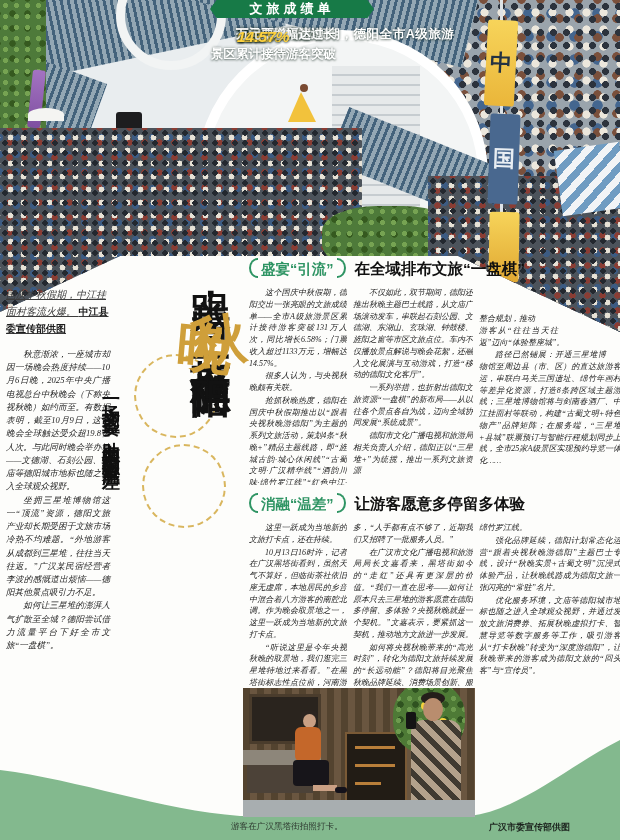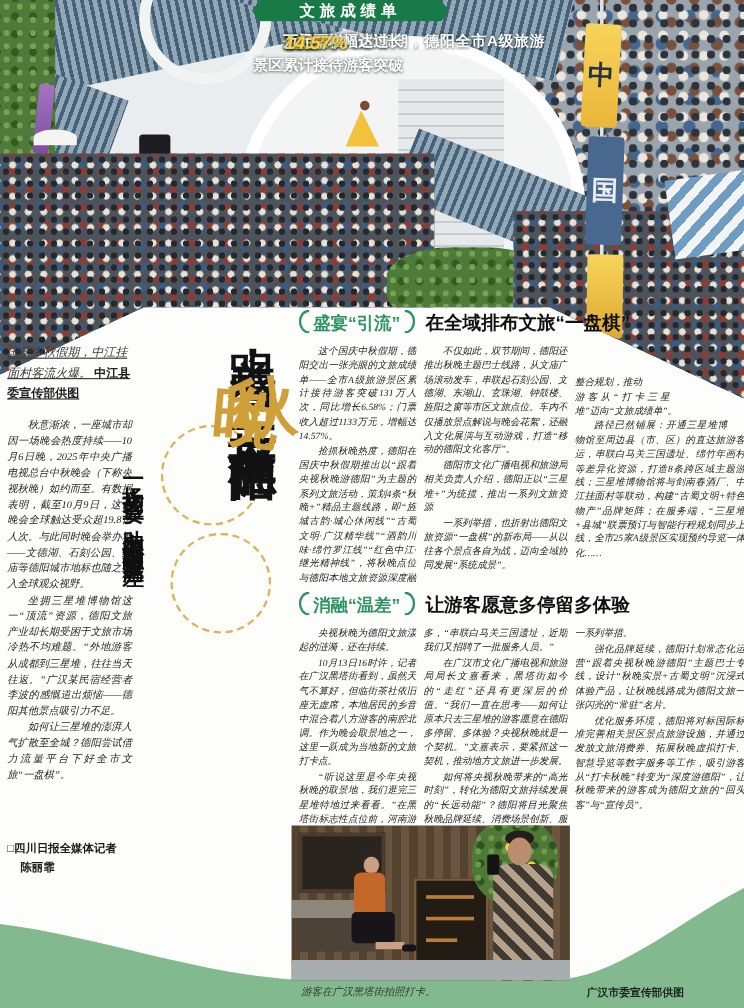--- a/index.html
+++ b/index.html
@@ -148,21 +148,21 @@
   .bp-shoe{left:92px;top:99px;width:12px;height:6px;background:#14121a;border-radius:3px;}
   .bp-w2{left:168px;top:32px;width:50px;height:98px;border-radius:12px 12px 0 0;
       background:repeating-linear-gradient(45deg,#b3a18b 0 6px,#403a31 6px 12px);}
   .bp-w2head{left:180px;top:10px;width:20px;height:23px;background:#b98d6e;border-radius:50%;}
   .bp-w2hair{left:178px;top:4px;width:24px;height:13px;background:#241e1a;border-radius:50%;}
   .bp-phone{left:163px;top:24px;width:10px;height:17px;background:#141414;border-radius:2px;}
   .bp-floor{left:0;top:112px;width:232px;height:17px;background:#a8aeb0;}
 
   
   .greenband{position:absolute;left:0;top:680px;width:620px;height:160px;z-index:1;}
-  .bcap1{position:absolute;left:251px;top:821px;z-index:4;font-size:8.6px;font-style:italic;color:#2e3a30;}
+  .bcap1{position:absolute;left:231px;top:821px;z-index:4;font-size:8.6px;color:#2e3a30;}
   .bcap2{position:absolute;left:489px;top:821px;z-index:4;font-size:9px;font-weight:bold;color:#1c241e;
          font-family:"Liberation Sans","DejaVu Sans",sans-serif;}
 </style>
 </head>
 <body>
 
 <div class="page">
 
   <div class="hero">
     <div class="pav crowd"></div>
@@ -208,76 +208,73 @@
 
   <div class="lcap">
     <span>国庆中秋假期，中江挂面村客流火爆。</span>
     <span class="credit">中江县委宣传部供图</span>
   </div>
   <div class="lbody">
     <p>秋意渐浓，一座城市却因一场晚会热度持续——10月6日晚，2025年中央广播电视总台中秋晚会（下称央视秋晚）如约而至。有数据表明，截至10月9日，这台晚会全球触达受众超19.8亿人次。与此同时晚会举办地——文德湖、石刻公园、文庙等德阳城市地标也随之进入全球观众视野。</p>
     <p>坐拥三星堆博物馆这一“顶流”资源，德阳文旅产业却长期受困于文旅市场冷热不均难题。“外地游客从成都到三星堆，往往当天往返。”广汉某民宿经营者李波的感慨道出烦恼——德阳其他景点吸引力不足。</p>
     <p>如何让三星堆的澎湃人气扩散至全城？德阳尝试借力流量平台下好全市文旅“一盘棋”。</p>
   </div>
-  <div class="byline">
-    <div>□四川日报全媒体记者</div>
-    <div class="rep">陈丽霏</div>
-  </div>
 
   <div class="circ circ1"></div>
   <div class="circ circ2"></div>
   <div class="subtitle">一场文艺盛宴，助力德阳消融文旅『温差』</div>
   <div class="headline"><span>跟着</span><span class="art"><span class="a1">秋</span><span class="a2">晚</span></span><span>，打卡不一样的德阳</span></div>
 
   <div class="content">
 
     <div class="sec">
       <div class="sec-head">
         <span class="sec-tag">盛宴“引流”</span>
         <span class="sec-title">在全域排布文旅“一盘棋”</span>
       </div>
       <div class="sec-cols s1">
         <div class="col c1">
           <p>这个国庆中秋假期，德阳交出一张亮眼的文旅成绩单——全市A级旅游景区累计接待游客突破131万人次，同比增长6.58%；门票收入超过1133万元，增幅达14.57%。</p>
+          <p>很多人认为，与央视秋晚颇有关联。</p>
           <p>抢抓秋晚热度，德阳在国庆中秋假期推出以“跟着央视秋晚游德阳”为主题的系列文旅活动，策划4条“秋晚+”精品主题线路，即“旌城古韵·城心休闲线”“古蜀文明·广汉精华线”“酒韵川味·绵竹罗江线”“红色中江·继光精神线”，将秋晚点位与德阳本地文旅资源深度融合。</p>
         </div>
         <div class="col c2">
           <p>不仅如此，双节期间，德阳还推出秋晚主题巴士线路，从文庙广场滚动发车，串联起石刻公园、文德湖、东湖山、玄珠湖、钟鼓楼、旌阳之窗等市区文旅点位。车内不仅播放景点解说与晚会花絮，还融入文化展演与互动游戏，打造“移动的德阳文化客厅”。</p>
+          <p>一系列举措，也折射出德阳文旅资源“一盘棋”的新布局——从以往各个景点各自为战，迈向全域协同发展“系统成景”。</p>
           <p>德阳市文化广播电视和旅游局相关负责人介绍，德阳正以“三星堆+”为统揽，推出一系列文旅资源</p>
-          <p>一系列举措，也折射出德阳文旅资源“一盘棋”的新布局——从以往各个景点各自为战，迈向全域协同发展“系统成景”。</p>
         </div>
         <div class="col c3 padtop">
           <div class="wedge"></div>
-          <p class="cont">整合规划，推动游客从“打卡三星堆”迈向“文旅成绩单”。</p>
+          <p class="cont">整合规划，推动游客从“往往当天往返”迈向“体验整座城”。</p>
           <p>路径已然铺展：开通三星堆博物馆至周边县（市、区）的直达旅游客运，串联白马关三国遗址、绵竹年画村等差异化资源，打造8条跨区域主题游线；三星堆博物馆将与剑南春酒厂、中江挂面村等联动，构建“古蜀文明+特色物产”品牌矩阵；在服务端，“三星堆+县城”联票预订与智能行程规划同步上线，全市25家A级景区实现预约导览一体化……</p>
         </div>
       </div>
     </div>
 
     <div class="sec">
       <div class="sec-head">
         <span class="sec-tag">消融“温差”</span>
         <span class="sec-title">让游客愿意多停留多体验</span>
       </div>
       <div class="sec-cols">
         <div class="col c1">
-          <p>央视秋晚为德阳文旅漾起的涟漪，还在持续。</p>
+          <p>这里一跃成为当地新的文旅打卡点，还在持续。</p>
           <p>10月13日16时许，记者在广汉黑塔街看到，虽然天气不算好，但临街茶社依旧座无虚席，本地居民的乡音中混合着八方游客的南腔北调。作为晚会取景地之一，这里一跃成为当地新的文旅打卡点。</p>
           <p>“听说这里是今年央视秋晚的取景地，我们逛完三星堆特地过来看看。”在黑塔街标志性点位前，河南游客张丽萍与朋友轮流拍照留念。</p>
           <p>黑塔街项目负责人张儒妮也发现，央视秋晚播出后，游客明显增</p>
         </div>
         <div class="col c2">
-          <p class="cont">多，“串联白马关三国遗址，近期我们又招聘了一批服务人员。”</p>
+          <p class="cont">多，“人手都有点不够了，近期我们又招聘了一批服务人员。”</p>
           <p>在广汉市文化广播电视和旅游局局长文嘉看来，黑塔街如今的“走红”还具有更深层的价值。“我们一直在思考——如何让原本只去三星堆的游客愿意在德阳多停留、多体验？央视秋晚就是一个契机。”文嘉表示，要紧抓这一契机，推动地方文旅进一步发展。</p>
           <p>如何将央视秋晚带来的“高光时刻”，转化为德阳文旅持续发展的“长远动能”？德阳将目光聚焦秋晚品牌延续、消费场景创新、服务环境</p>
         </div>
         <div class="col c3">
-          <p class="cont">一系列举措。</p>
+          <p class="cont">绵竹罗江线。</p>
           <p>强化品牌延续，德阳计划常态化运营“跟着央视秋晚游德阳”主题巴士专线，设计“秋晚实景+古蜀文明”沉浸式体验产品，让秋晚线路成为德阳文旅一张闪亮的“常驻”名片。</p>
-          <p>优化服务环境，德阳将对标国际标准完善相关景区景点旅游设施，并通过发放文旅消费券、拓展秋晚虚拟打卡、智慧导览等数字服务等工作，吸引游客从“打卡秋晚”转变为“深度游德阳”，让秋晚带来的游客成为德阳文旅的“回头客”与“宣传员”。</p>
+          <p>优化服务环境，文庙等德阳城市地标也随之进入全球观众视野，并通过发放文旅消费券、拓展秋晚虚拟打卡、智慧导览等数字服务等工作，吸引游客从“打卡秋晚”转变为“深度游德阳”，让秋晚带来的游客成为德阳文旅的“回头客”与“宣传员”。</p>
         </div>
       </div>
     </div>
 
   </div>
 
   <div class="bphoto">
     <div class="bp-wall"></div>
     <div class="bp-window"></div>
     <div class="bp-bench"></div>

